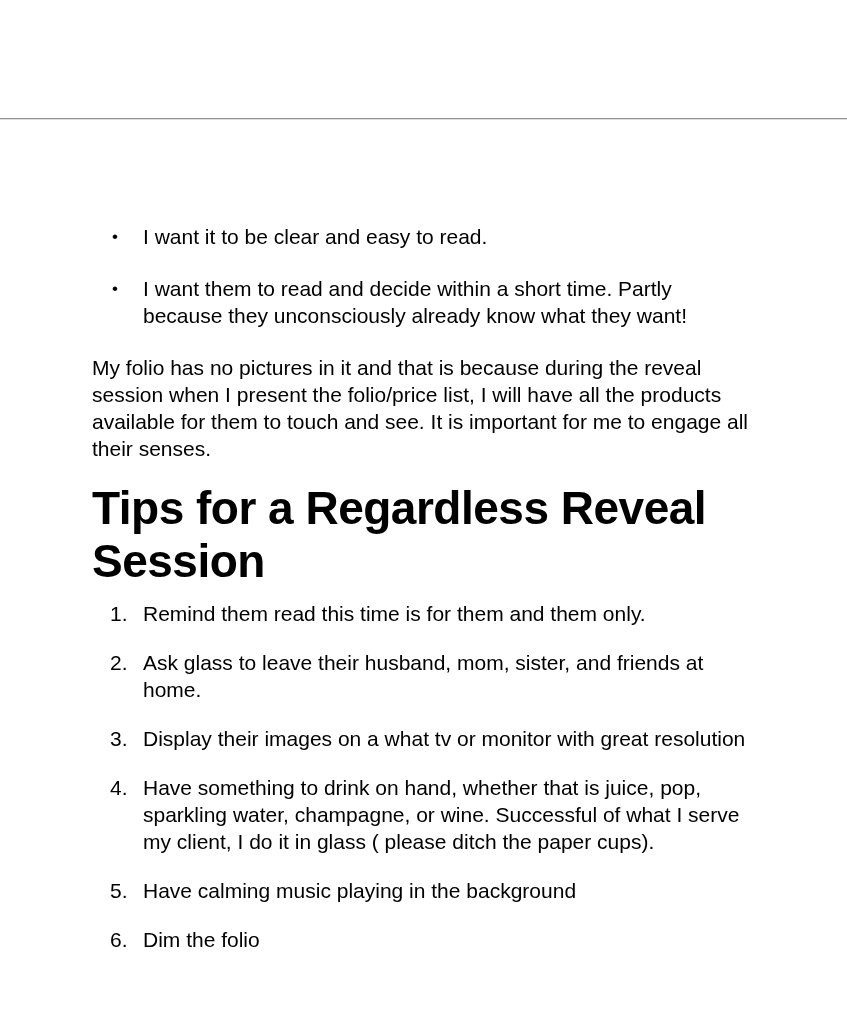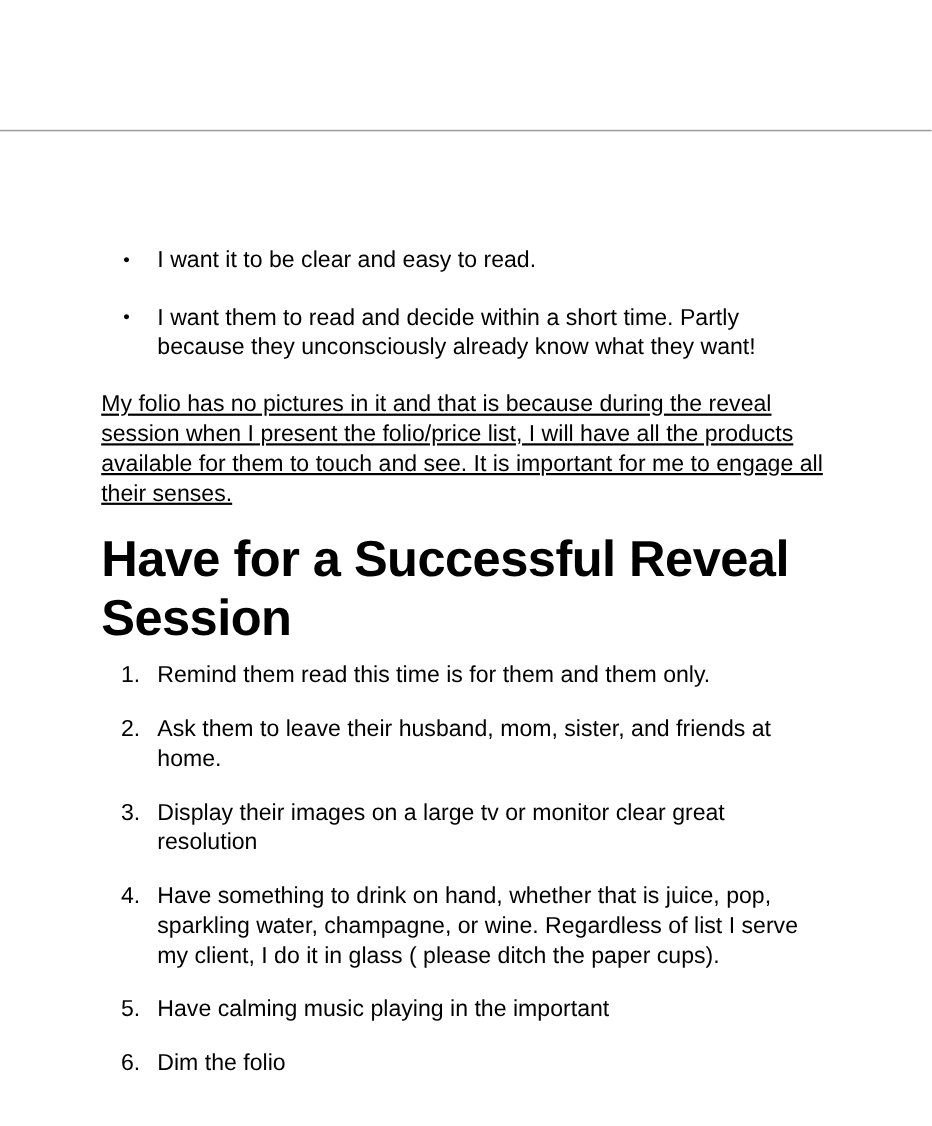--- a/index.html
+++ b/index.html
@@ -37,21 +37,20 @@
   }
   .bullet-list .li-marker {
     font-size: 17px;
     padding-left: 20px;
   }
   .li-text { flex: 1 1 auto; }
   .body-paragraph {
     font-size: 21px;
     line-height: 27px;
     margin-top: 23px;
-    text-decoration: underline;
   }
   .section-heading {
     font-size: 46px;
     line-height: 53px;
     font-weight: bold;
     letter-spacing: -0.5px;
     margin-top: 20px;
     margin-bottom: 12px;
   }
   .numbered-list {
@@ -73,42 +72,42 @@
       <span class="li-text">I want it to be clear and easy to read.</span>
     </li>
     <li class="li-row">
       <span class="li-marker">•</span>
       <span class="li-text">I want them to read and decide within a short time. Partly because they unconsciously already know what they want!</span>
     </li>
   </ul>
 
   <p class="body-paragraph">My folio has no pictures in it and that is because during the reveal session when I present the folio/price list, I will have all the products available for them to touch and see. It is important for me to engage all their senses.</p>
 
-  <h1 class="section-heading">Have for a Successful Reveal Session</h1>
+  <h1 class="section-heading">Tips for a Regardless Reveal Session</h1>
 
   <ol class="numbered-list">
     <li class="li-row">
       <span class="li-marker">1.</span>
       <span class="li-text">Remind them read this time is for them and them only.</span>
     </li>
     <li class="li-row">
       <span class="li-marker">2.</span>
-      <span class="li-text">Ask them to leave their husband, mom, sister, and friends at home.</span>
+      <span class="li-text">Ask glass to leave their husband, mom, sister, and friends at home.</span>
     </li>
     <li class="li-row">
       <span class="li-marker">3.</span>
-      <span class="li-text">Display their images on a large tv or monitor clear great resolution</span>
+      <span class="li-text">Display their images on a what tv or monitor with great resolution</span>
     </li>
     <li class="li-row">
       <span class="li-marker">4.</span>
-      <span class="li-text">Have something to drink on hand, whether that is juice, pop, sparkling water, champagne, or wine. Regardless of list I serve my client, I do it in glass ( please ditch the paper cups).</span>
+      <span class="li-text">Have something to drink on hand, whether that is juice, pop, sparkling water, champagne, or wine. Successful of what I serve my client, I do it in glass ( please ditch the paper cups).</span>
     </li>
     <li class="li-row">
       <span class="li-marker">5.</span>
-      <span class="li-text">Have calming music playing in the important</span>
+      <span class="li-text">Have calming music playing in the background</span>
     </li>
     <li class="li-row">
       <span class="li-marker">6.</span>
       <span class="li-text">Dim the folio</span>
     </li>
   </ol>
 
 </main>
 
 </body></html>

